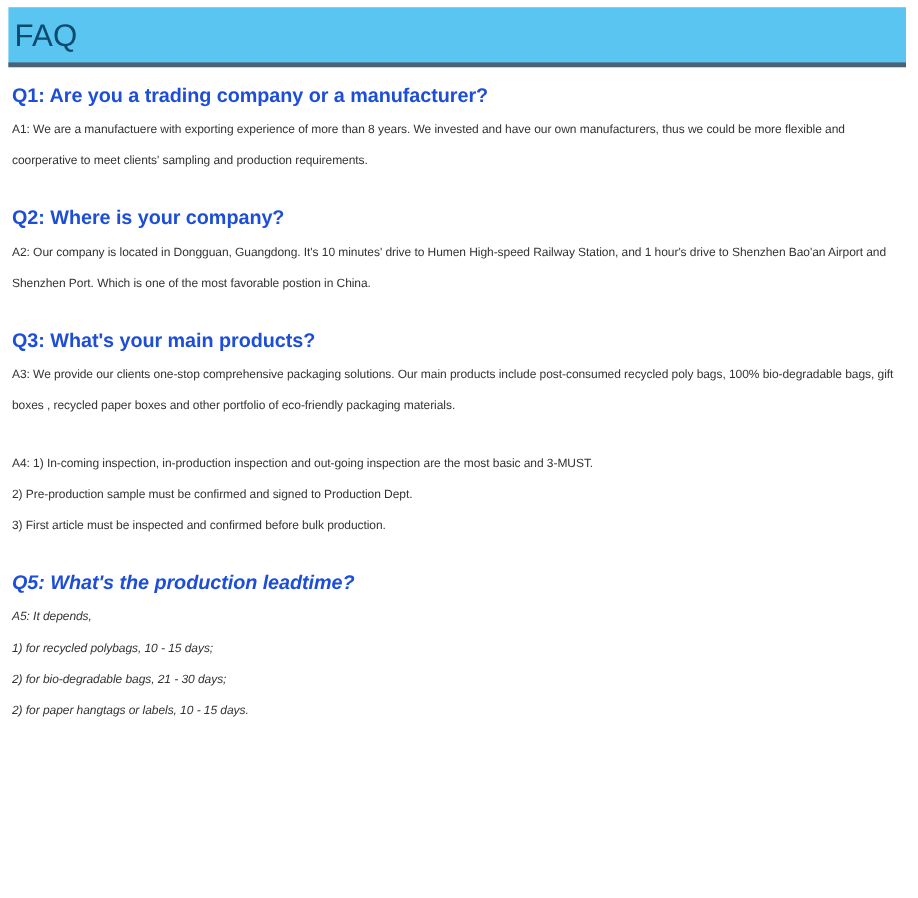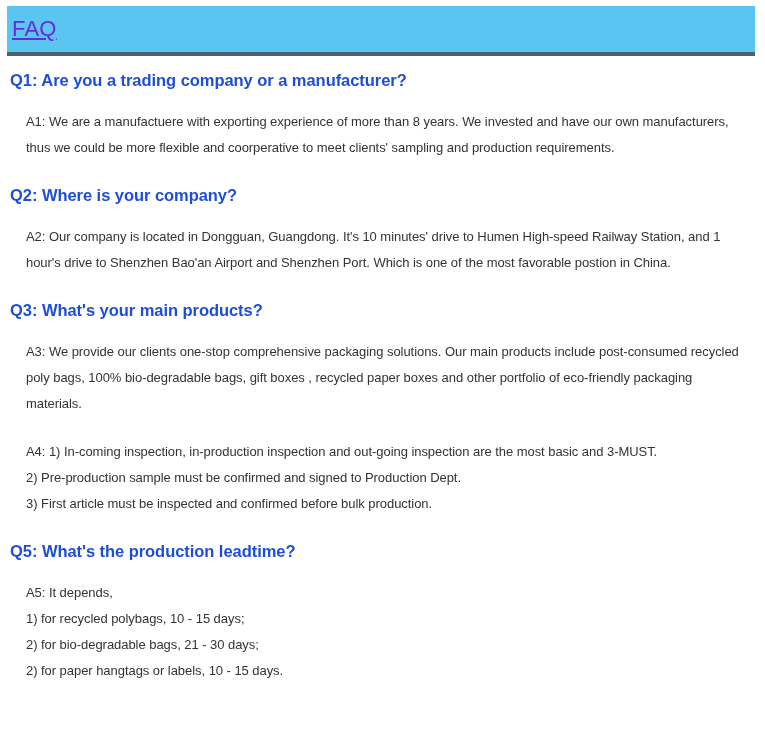--- a/index.html
+++ b/index.html
@@ -32,56 +32,56 @@
     height: 46px;
     background: #5bc5f2;
     border-bottom: 4px solid #4b6275;
     box-sizing: content-box;
   }
   .faq-banner-title {
     position: absolute;
     left: 5px;
     top: 50%;
     transform: translateY(-50%);
-    font-size: 22px;
+    font-size: 26px;
     line-height: 26px;
     font-weight: 400;
-    color: #6d28d9;
+    color: #0c4a6e;
     letter-spacing: 0.2px;
     white-space: nowrap;
-    text-decoration: underline;
   }
 
   
   .faq-body {
     position: absolute;
     left: 10px;
     top: 68px;
     width: 745px;
   }
 
   .faq-item {
     margin: 0 0 22px 0;
   }
   .faq-item:last-child {
     margin-bottom: 0;
+    font-style: italic;
   }
 
   .faq-question {
     margin: 0 0 3px 0;
     font-size: 16.5px;
     line-height: 25px;
     font-weight: bold;
     color: #1d4ed8;
     letter-spacing: -0.05px;
   }
 
   .faq-answer {
-    margin: 16px;
-    font-size: 13px;
+    margin: 0;
+    font-size: 10px;
     line-height: 26px;
     color: #333333;
     letter-spacing: -0.05px;
   }
 
   .faq-answer-line {
     display: block;
   }
 </style>
 </head>

